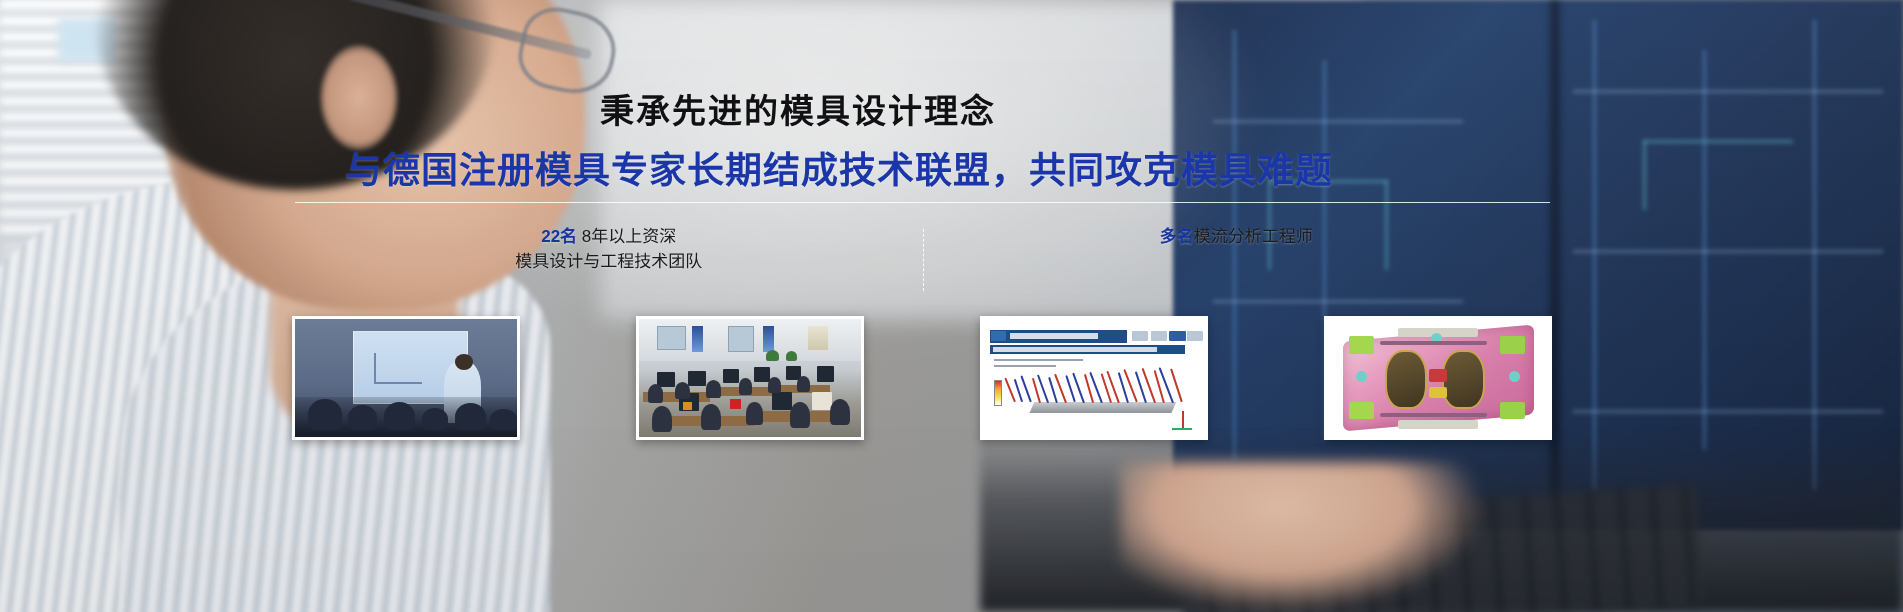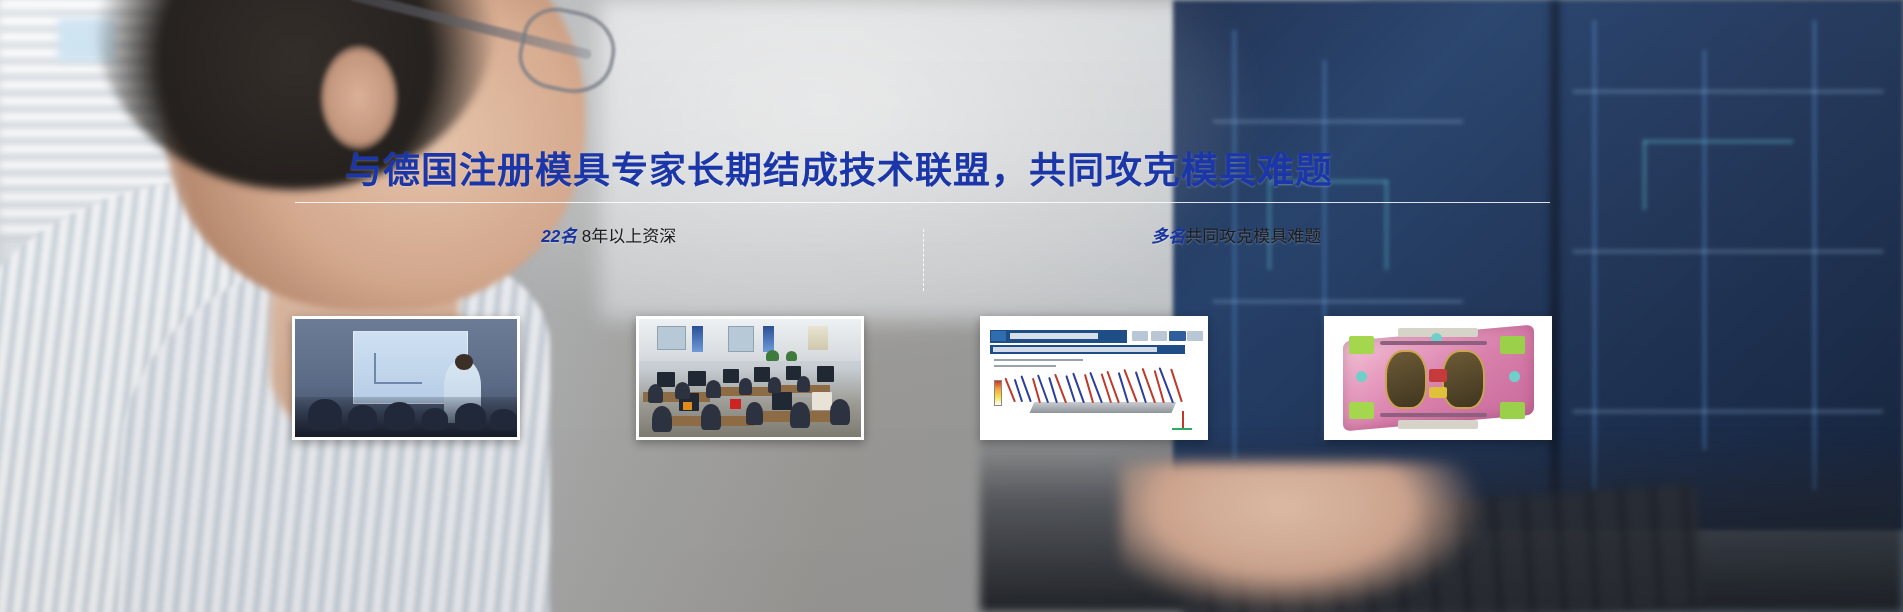--- a/index.html
+++ b/index.html
@@ -163,21 +163,21 @@
     flex:1 1 0; position:relative;
     text-align:center; line-height:1.45;
     font-size:17px; color:#1b1b1d; white-space:nowrap;
     text-shadow:0 1px 2px rgba(255,255,255,.3);
   }
   .stat + .stat::before{
     content:""; position:absolute; left:0; top:4px;
     width:0; height:62px;
     border-left:1px dashed rgba(255,255,255,.9);
   }
-  .stat b{ color:#17349f; font-weight:bold;font-style:italic; }
+  .stat b{ color:#17349f; font-weight:bold; }
   .stat .all-blue{ color:#17349f; font-weight:bold; }
   .stat .row{ display:block; }
 
   
   .thumbs{
     position:absolute; left:292px; top:316px;
     width:1260px; height:125px;
     display:flex; justify-content:space-between; align-items:flex-start;
   }
   .thumb{
@@ -333,37 +333,39 @@
 
   <div class="bg-desk"></div>
   <div class="bg-keyboard"></div>
   <div class="bg-hand"></div>
 
   <div class="bg-veil"></div>
 </div>
 
 <div class="content">
 
+  <div class="headline">秉承先进的模具设计理念</div>
 
   <div class="subheadline">与德国注册模具专家长期结成技术联盟，共同攻克模具难题</div>
 
   <div class="divider"></div>
 
   <div class="stats">
 
     <div class="stat">
       <span class="row">
         <b>22名</b><span> 8年以上资深</span>
       </span>
+      <span class="row">模具设计与工程技术团队</span>
     </div>
 
 
     <div class="stat">
       <span class="row">
-        <b>多名</b><span>共同攻克模具难题</span>
+        <b>多名</b><span>模流分析工程师</span>
       </span>
     </div>
 
   </div>
 
   <div class="thumbs">
 
     <div class="thumb">
       <div class="thumb-inner t1">
         <div class="screen">

